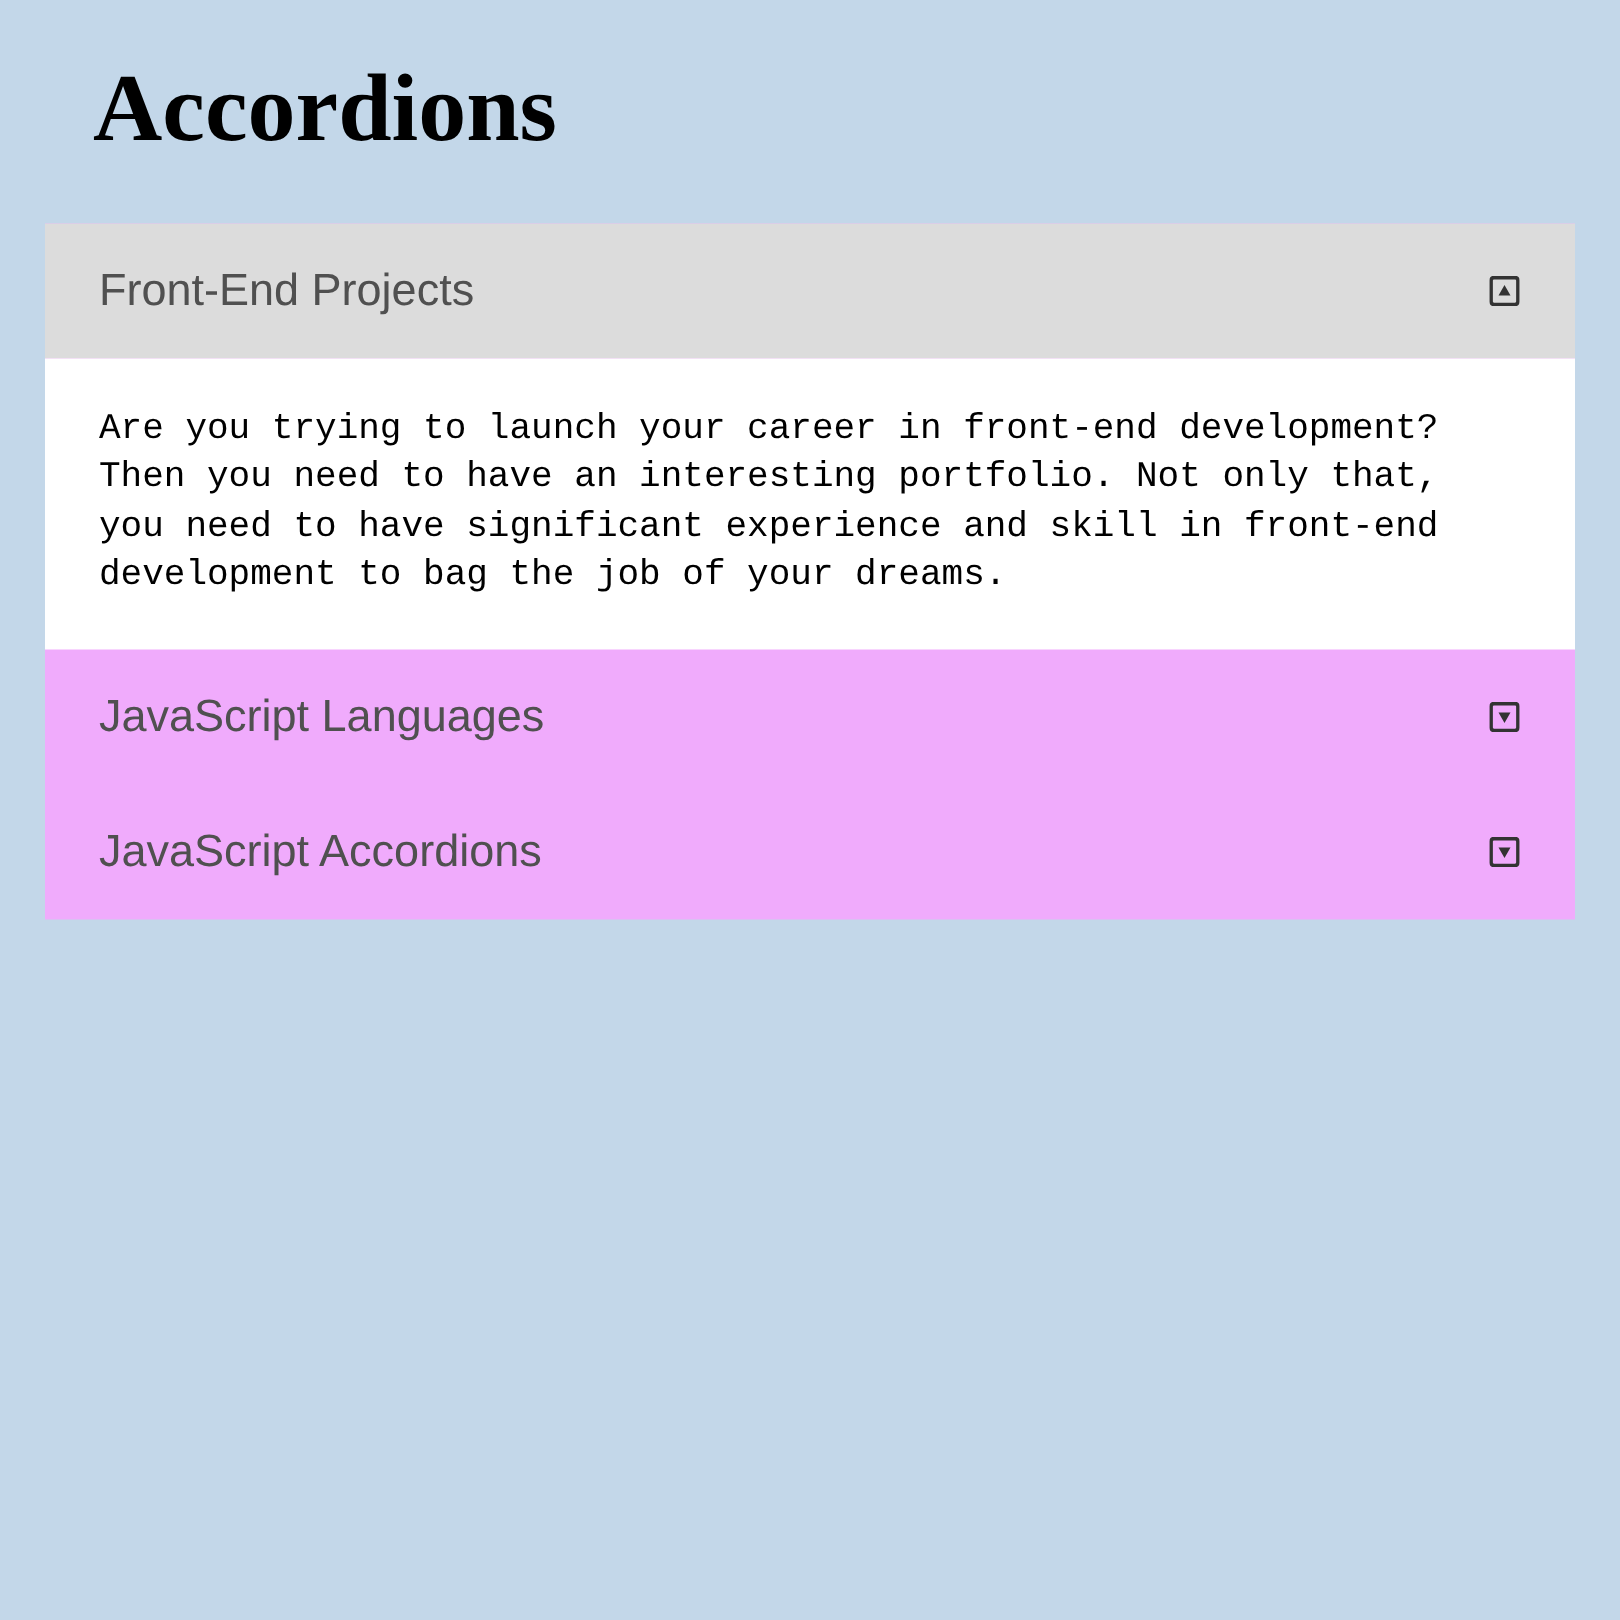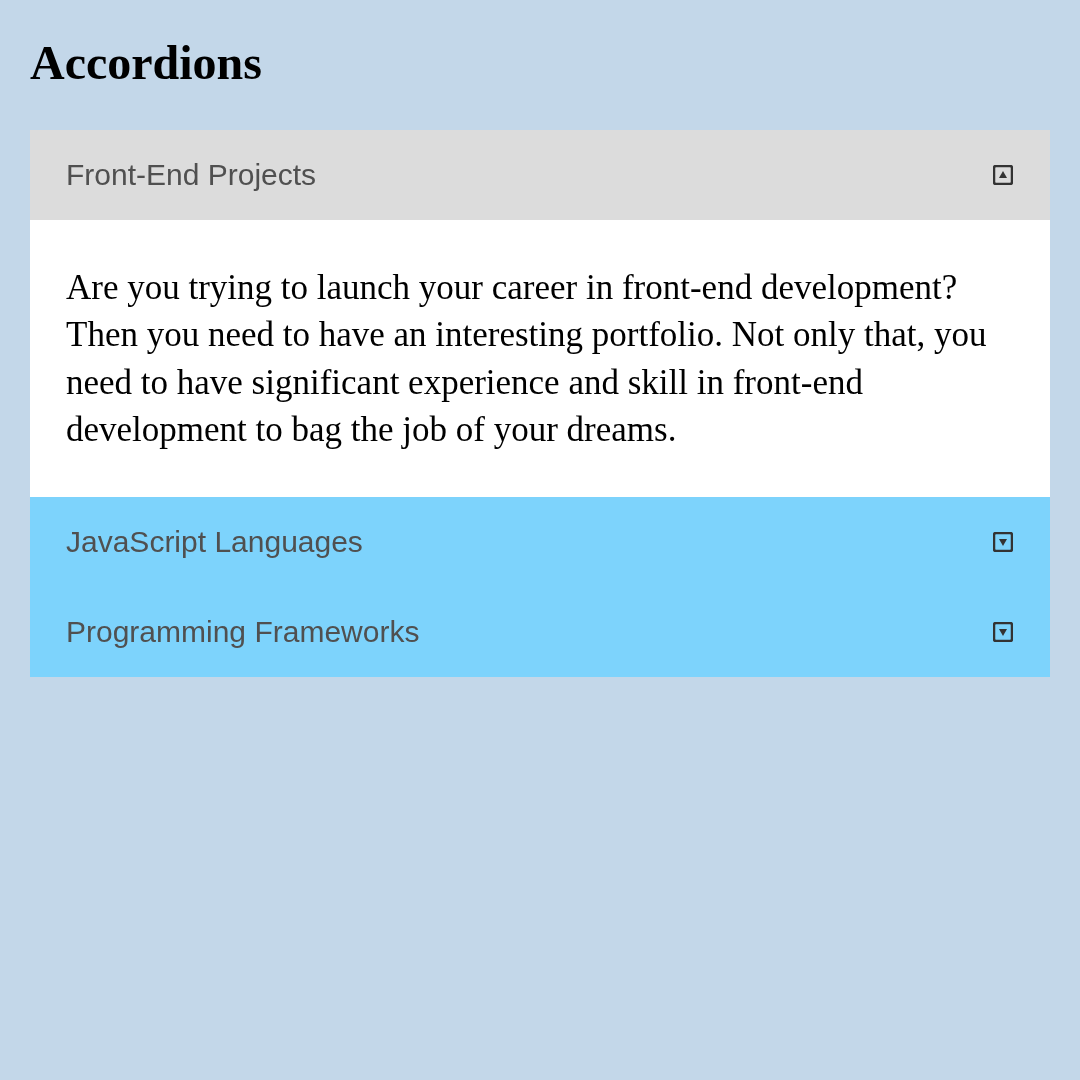--- a/index.html
+++ b/index.html
@@ -8,28 +8,29 @@
       padding: 0;
     }
     body {
       width: 1080px;
       height: 1080px;
       background-color: #c3d7e9;
       font-family: Georgia, 'Times New Roman', serif;
       padding: 35px 30px;
     }
     h1 {
-      font-size: 48px;
+      font-size: 64px;
       font-weight: bold;
       color: #000;
       margin-bottom: 40px;
       font-family: Georgia, 'Times New Roman', serif;
+      margin-left: 32px;
     }
     .accordion {
-      background-color: #7dd3fc;
+      background-color: #f0abfc;
       width: 100%;
     }
     .accordion-header {
       display: flex;
       justify-content: space-between;
       align-items: center;
       padding: 28px 36px;
       cursor: pointer;
       font-family: Arial, Helvetica, sans-serif;
     }
@@ -43,25 +44,25 @@
     }
     .accordion-icon {
       width: 22px;
       height: 22px;
       display: flex;
       align-items: center;
       justify-content: center;
     }
     .accordion-body {
       background-color: #ffffff;
-      padding: 44px 36px;
-      font-size: 35px;
+      padding: 32px 36px;
+      font-size: 24px;
       line-height: 1.35;
       color: #000;
-      font-family: Liberation Serif, serif;
+      font-family: Liberation Mono, monospace;
     }
   </style>
 </head>
 <body>
 
 <h1>Accordions</h1>
 
 <div class="accordion">
 
   <div class="accordion-header active">
@@ -79,21 +80,21 @@
     <span class="accordion-title">JavaScript Languages</span>
     <span class="accordion-icon">
       <svg width="20" height="20" viewBox="0 0 20 20">
         <rect x="1" y="1" width="18" height="18" rx="2" ry="2" fill="none" stroke="#333" stroke-width="2.5"></rect>
         <polygon points="6,7 14,7 10,14" fill="#333"></polygon>
       </svg>
     </span>
   </div>
 
   <div class="accordion-header">
-    <span class="accordion-title">Programming Frameworks</span>
+    <span class="accordion-title">JavaScript Accordions</span>
     <span class="accordion-icon">
       <svg width="20" height="20" viewBox="0 0 20 20">
         <rect x="1" y="1" width="18" height="18" rx="2" ry="2" fill="none" stroke="#333" stroke-width="2.5"></rect>
         <polygon points="6,7 14,7 10,14" fill="#333"></polygon>
       </svg>
     </span>
   </div>
 
 </div>
 

